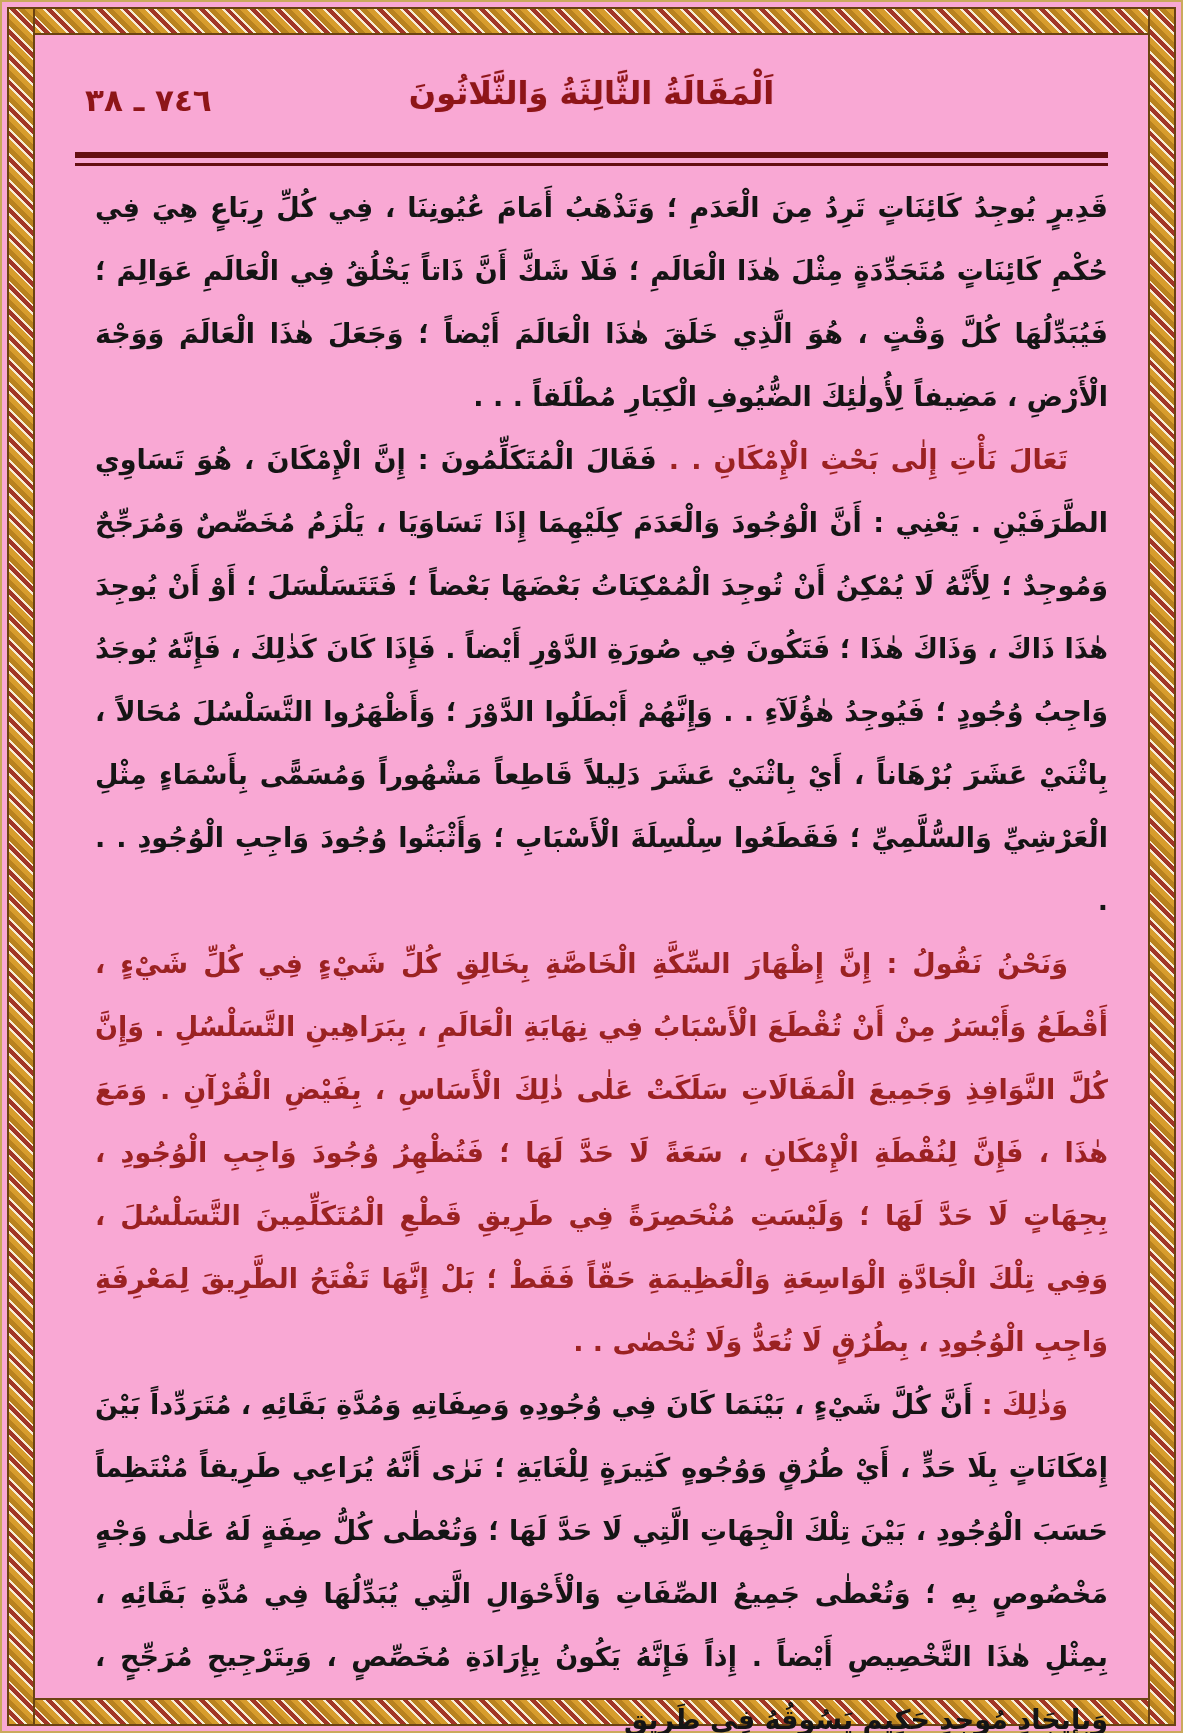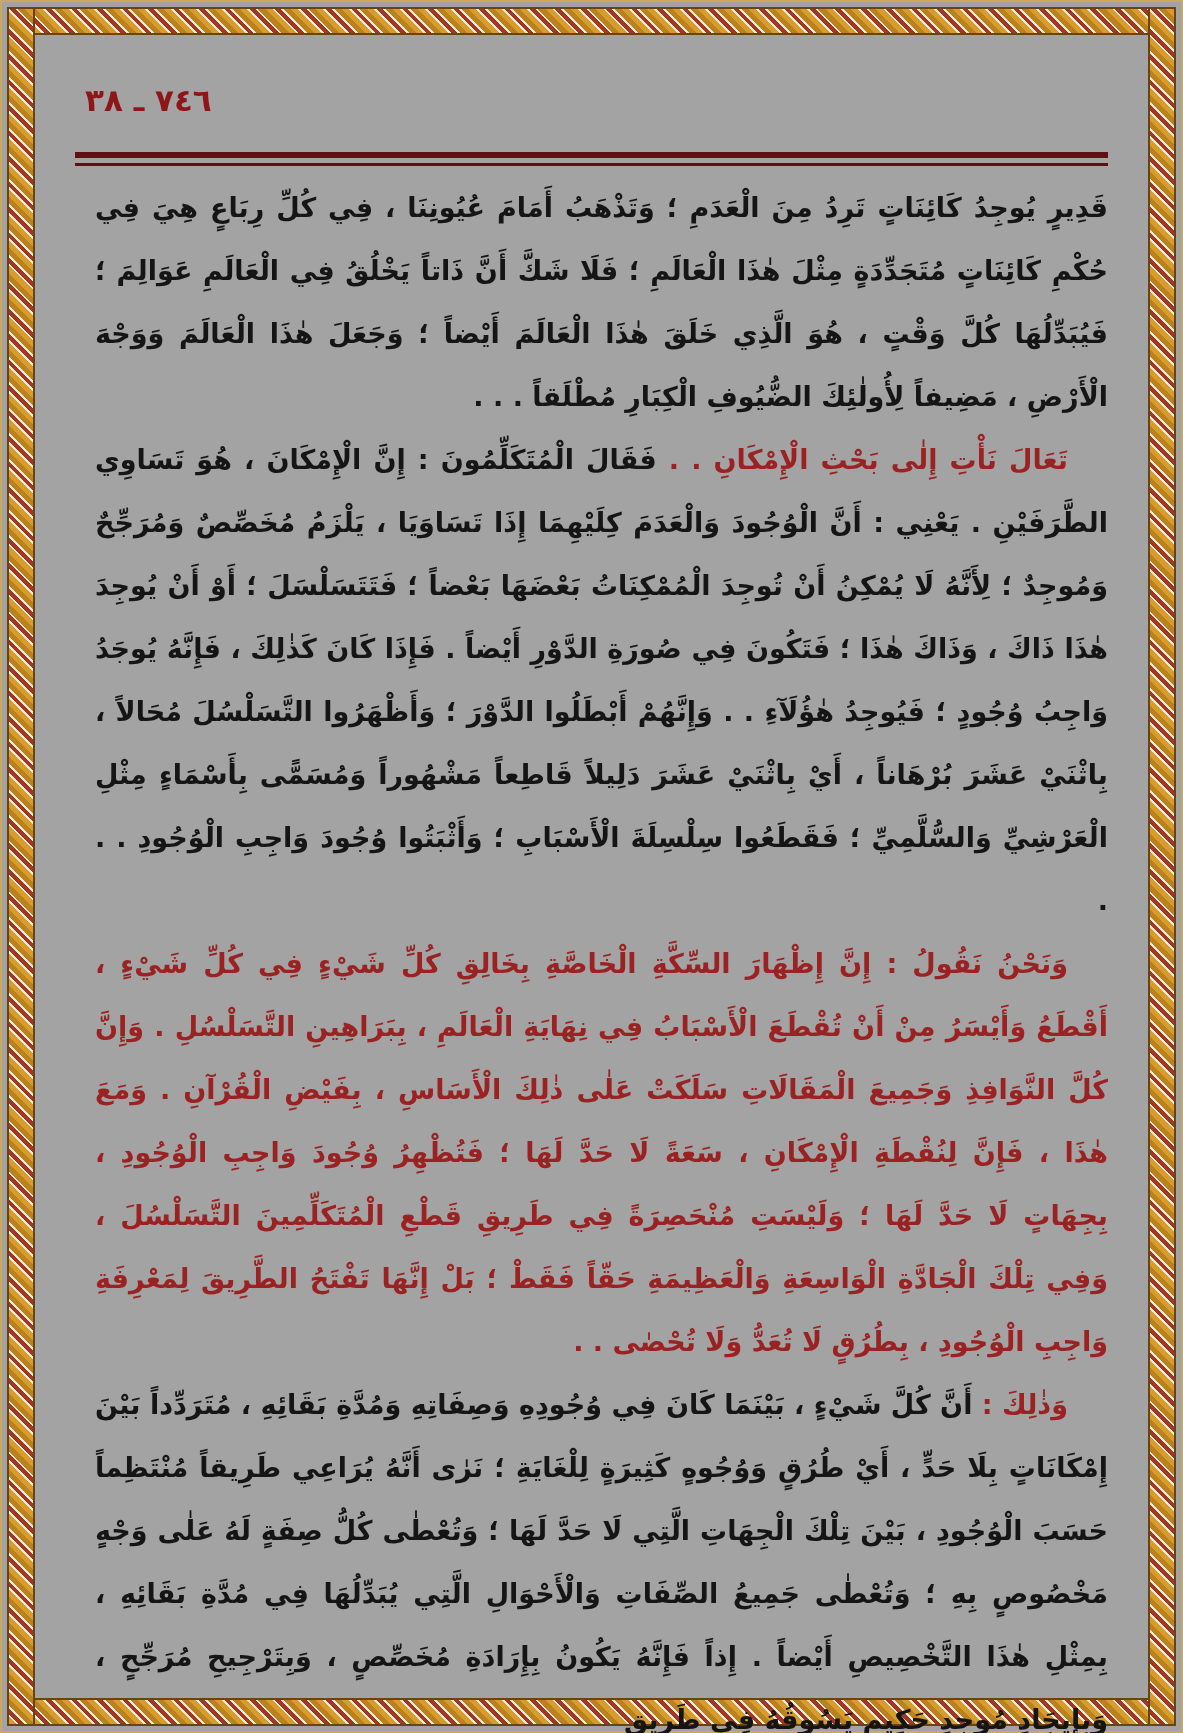--- a/index.html
+++ b/index.html
@@ -5,21 +5,21 @@
   html,body { margin:0; padding:0; }
   body {
     width:1183px; height:1733px;
     background:#f6f3ea;
     font-family:"DejaVu Sans", sans-serif;
     overflow:hidden;
   }
   .page {
     position:relative;
     width:1183px; height:1733px;
-    background:#a3a3a3;
+    background:#f9a8d4;
     box-sizing:border-box;
     border:2px solid #caa95c;
     padding-left:36px;
   }
   
   .frame-strip {
     position:absolute;
     background:
       repeating-linear-gradient(45deg,
         #d79c2c 0 5px,
@@ -80,20 +80,21 @@
 
 <div class="page">
   <div class="frame-strip top"></div>
   <div class="frame-strip bottom"></div>
   <div class="frame-strip left"></div>
   <div class="frame-strip right"></div>
 
   <div class="content">
     <div class="header">
       <div class="page-number">٧٤٦ ـ ٣٨</div>
+      <div class="doc-title">اَلْمَقَالَةُ الثَّالِثَةُ وَالثَّلَاثُونَ</div>
     </div>
     <div class="double-rule"></div>
     <div class="body-text">
         <p class=""><span class="black">قَدِيرٍ يُوجِدُ كَائِنَاتٍ تَرِدُ مِنَ الْعَدَمِ ؛ وَتَذْهَبُ أَمَامَ عُيُونِنَا ، فِي كُلِّ رِبَاعٍ هِيَ فِي حُكْمِ كَائِنَاتٍ مُتَجَدِّدَةٍ مِثْلَ هٰذَا الْعَالَمِ ؛ فَلَا شَكَّ أَنَّ ذَاتاً يَخْلُقُ فِي الْعَالَمِ عَوَالِمَ ؛ فَيُبَدِّلُهَا كُلَّ وَقْتٍ ، هُوَ الَّذِي خَلَقَ هٰذَا الْعَالَمَ أَيْضاً ؛ وَجَعَلَ هٰذَا الْعَالَمَ وَوَجْهَ الْأَرْضِ ، مَضِيفاً لِأُولٰئِكَ الضُّيُوفِ الْكِبَارِ مُطْلَقاً . . .</span></p>
         <p class="indent"><span class="red">تَعَالَ نَأْتِ إِلٰى بَحْثِ الْإِمْكَانِ . .  </span><span class="black">فَقَالَ الْمُتَكَلِّمُونَ : إِنَّ الْإِمْكَانَ ، هُوَ تَسَاوِي الطَّرَفَيْنِ . يَعْنِي : أَنَّ الْوُجُودَ وَالْعَدَمَ كِلَيْهِمَا إِذَا تَسَاوَيَا ، يَلْزَمُ مُخَصِّصٌ وَمُرَجِّحٌ وَمُوجِدٌ ؛ لِأَنَّهُ لَا يُمْكِنُ أَنْ تُوجِدَ الْمُمْكِنَاتُ بَعْضَهَا بَعْضاً ؛ فَتَتَسَلْسَلَ ؛ أَوْ أَنْ يُوجِدَ هٰذَا ذَاكَ ، وَذَاكَ هٰذَا ؛ فَتَكُونَ فِي صُورَةِ الدَّوْرِ أَيْضاً . فَإِذَا كَانَ كَذٰلِكَ ، فَإِنَّهُ يُوجَدُ وَاجِبُ وُجُودٍ ؛ فَيُوجِدُ هٰؤُلَآءِ . . وَإِنَّهُمْ أَبْطَلُوا الدَّوْرَ ؛ وَأَظْهَرُوا التَّسَلْسُلَ مُحَالاً ، بِاثْنَيْ عَشَرَ بُرْهَاناً ، أَيْ بِاثْنَيْ عَشَرَ دَلِيلاً قَاطِعاً مَشْهُوراً وَمُسَمًّى بِأَسْمَاءٍ مِثْلِ الْعَرْشِيِّ وَالسُّلَّمِيِّ ؛ فَقَطَعُوا سِلْسِلَةَ الْأَسْبَابِ ؛ وَأَثْبَتُوا وُجُودَ وَاجِبِ الْوُجُودِ . . .</span></p>
         <p class="indent"><span class="red">وَنَحْنُ نَقُولُ : إِنَّ إِظْهَارَ السِّكَّةِ الْخَاصَّةِ بِخَالِقِ كُلِّ شَيْءٍ فِي كُلِّ شَيْءٍ ، أَقْطَعُ وَأَيْسَرُ مِنْ أَنْ تُقْطَعَ الْأَسْبَابُ فِي نِهَايَةِ الْعَالَمِ ، بِبَرَاهِينِ التَّسَلْسُلِ . وَإِنَّ كُلَّ النَّوَافِذِ وَجَمِيعَ الْمَقَالَاتِ سَلَكَتْ عَلٰى ذٰلِكَ الْأَسَاسِ ، بِفَيْضِ الْقُرْآنِ . وَمَعَ هٰذَا ، فَإِنَّ لِنُقْطَةِ الْإِمْكَانِ ، سَعَةً لَا حَدَّ لَهَا ؛ فَتُظْهِرُ وُجُودَ وَاجِبِ الْوُجُودِ ، بِجِهَاتٍ لَا حَدَّ لَهَا ؛ وَلَيْسَتِ مُنْحَصِرَةً فِي طَرِيقِ قَطْعِ الْمُتَكَلِّمِينَ التَّسَلْسُلَ ، وَفِي تِلْكَ الْجَادَّةِ الْوَاسِعَةِ وَالْعَظِيمَةِ حَقّاً فَقَطْ ؛ بَلْ إِنَّهَا تَفْتَحُ الطَّرِيقَ لِمَعْرِفَةِ وَاجِبِ الْوُجُودِ ، بِطُرُقٍ لَا تُعَدُّ وَلَا تُحْصٰى . .</span></p>
         <p class="indent"><span class="red">وَذٰلِكَ :  </span><span class="black">أَنَّ كُلَّ شَيْءٍ ، بَيْنَمَا كَانَ فِي وُجُودِهِ وَصِفَاتِهِ وَمُدَّةِ بَقَائِهِ ، مُتَرَدِّداً بَيْنَ إِمْكَانَاتٍ بِلَا حَدٍّ ، أَيْ طُرُقٍ وَوُجُوهٍ كَثِيرَةٍ لِلْغَايَةِ ؛ نَرٰى أَنَّهُ يُرَاعِي طَرِيقاً مُنْتَظِماً حَسَبَ الْوُجُودِ ، بَيْنَ تِلْكَ الْجِهَاتِ الَّتِي لَا حَدَّ لَهَا ؛ وَتُعْطٰى كُلُّ صِفَةٍ لَهُ عَلٰى وَجْهٍ مَخْصُوصٍ بِهِ ؛ وَتُعْطٰى جَمِيعُ الصِّفَاتِ وَالْأَحْوَالِ الَّتِي يُبَدِّلُهَا فِي مُدَّةِ بَقَائِهِ ، بِمِثْلِ هٰذَا التَّخْصِيصِ أَيْضاً . إِذاً فَإِنَّهُ يَكُونُ بِإِرَادَةِ مُخَصِّصٍ ، وَبِتَرْجِيحِ مُرَجِّحٍ ، وَبِإِيجَادِ مُوجِدٍ حَكِيمٍ يَسُوقُهُ فِي طَرِيقٍ</span></p>
       </div>
   </div>
 </div>

